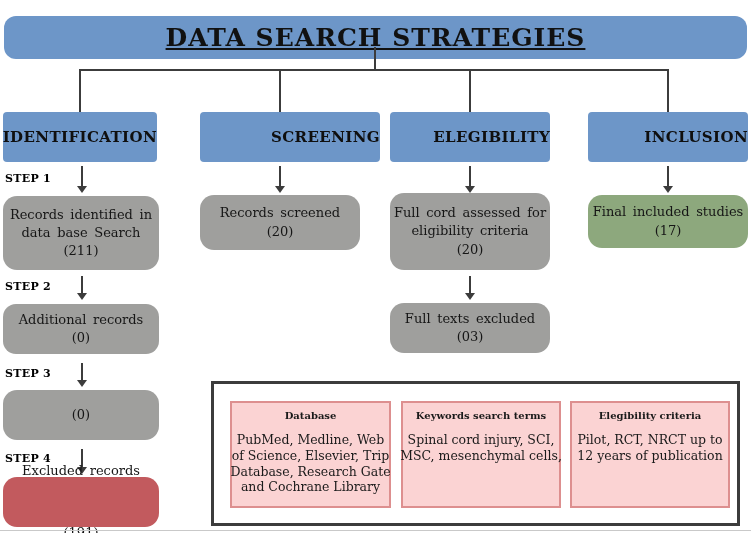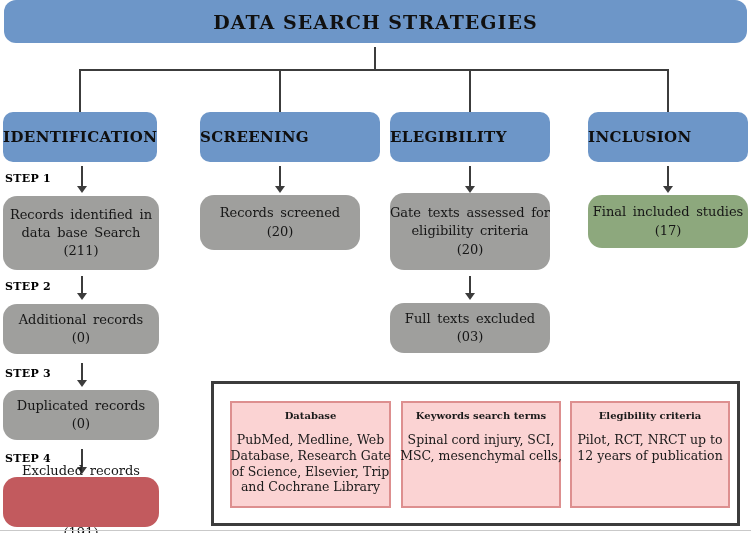--- a/index.html
+++ b/index.html
@@ -6,29 +6,29 @@
     --blue:#6d96c8; --gray:#9f9f9d; --green:#8da87d; --red:#c25a5e;
     --pink-fill:#fbd3d3; --pink-border:#dd8f8f; --line:#3c3c3c; --text:#1b1b1b;
   }
   html,body{margin:0;padding:0;background:#ffffff;}
   .stage{
     position:relative; width:751px; height:533px; overflow:hidden;
     font-family:"DejaVu Serif","Liberation Serif",serif; color:var(--text);
     background:#ffffff;
   }
   .title-box{
-    position:absolute; left:4px; top:0; width:743px; height:43px;
+    position:absolute; left:4px; top:16px; width:743px; height:43px;
     background:var(--blue); border-radius:12px;
     display:flex; align-items:center; justify-content:center;
-    font-size:19px; font-weight:bold; letter-spacing:1px; color:#111;
+    font-size:25px; font-weight:bold; letter-spacing:1px; color:#111;text-decoration:underline;
   }
   .hdr{
     position:absolute; top:112px; height:50px;
-    background:var(--blue); border-radius:10px;
-    display:flex; align-items:center; justify-content:flex-start;
+    background:var(--blue); border-radius:4px;
+    display:flex; align-items:center; justify-content:flex-end;
     font-size:15px; font-weight:bold; letter-spacing:.4px; color:#0f0f0f;
   }
   .line{position:absolute; background:var(--line);}
   .line.v{width:2px;}
   .line.h{height:2px;}
   .box{
     position:absolute; border-radius:14px; background:var(--gray);
     display:flex; flex-direction:column; align-items:center; justify-content:center;
     text-align:center; font-size:13px; line-height:1.4; word-spacing:2.5px;
     color:#161616; padding:2px 20px; box-sizing:border-box;
@@ -97,32 +97,31 @@
     <div>Records identified in</div>
     <div>data base Search</div>
     <div>(211)</div>
   </div>
 
   <div class="step" style="top:280px;">STEP 2</div>
   <div class="arrow" style="left:76px; top:276px; height:24px;">
       <span class="shaft"></span>
       <span class="head"></span>
     </div>
-  <div class="box" style="left:3px; top:304px; width:156px; height:50px;">
+  <div class="box" style="left:3px; top:304px; width:156px; height:50px;border-radius:13px;">
     <div>Additional records</div>
     <div>(0)</div>
   </div>
 
   <div class="step" style="top:367px;">STEP 3</div>
   <div class="arrow" style="left:76px; top:363px; height:24px;">
       <span class="shaft"></span>
       <span class="head"></span>
     </div>
   <div class="box" style="left:3px; top:390px; width:156px; height:50px;">
-    <div>Duplicated records</div>
     <div>(0)</div>
   </div>
 
   <div class="step" style="top:452px;">STEP 4</div>
   <div class="arrow" style="left:76px; top:449px; height:25px;">
       <span class="shaft"></span>
       <span class="head"></span>
     </div>
   <div class="box red" style="left:3px; top:477px; width:156px; height:50px;gap:44px;">
     <div>Excluded records</div>
@@ -136,21 +135,21 @@
   <div class="box" style="left:200px; top:195px; width:160px; height:55px;">
     <div>Records screened</div>
     <div>(20)</div>
   </div>
 
   <div class="arrow" style="left:464px; top:166px; height:27px;">
       <span class="shaft"></span>
       <span class="head"></span>
     </div>
   <div class="box" style="left:390px; top:193px; width:160px; height:77px;">
-    <div>Gate texts assessed for</div>
+    <div>Full cord assessed for</div>
     <div>eligibility criteria</div>
     <div>(20)</div>
   </div>
   <div class="arrow" style="left:464px; top:276px; height:24px;">
       <span class="shaft"></span>
       <span class="head"></span>
     </div>
   <div class="box" style="left:390px; top:303px; width:160px; height:50px;">
     <div>Full texts excluded</div>
     <div>(03)</div>
@@ -163,22 +162,22 @@
   <div class="box green" style="left:588px; top:195px; width:160px; height:53px;">
     <div>Final included studies</div>
     <div>(17)</div>
   </div>
 
   <div class="legend"></div>
 
   <div class="pinkbox" style="left:230px; width:161px;">
     <div class="phead">Database</div>
     <div class="pline">PubMed, Medline, Web</div>
+    <div class="pline">of Science, Elsevier, Trip</div>
     <div class="pline">Database, Research Gate</div>
-    <div class="pline">of Science, Elsevier, Trip</div>
     <div class="pline">and Cochrane Library</div>
   </div>
 
   <div class="pinkbox" style="left:401px; width:160px;">
     <div class="phead">Keywords search terms</div>
     <div class="pline">Spinal cord injury, SCI,</div>
     <div class="pline">MSC, mesenchymal cells,</div>
   </div>
 
   <div class="pinkbox" style="left:570px; width:160px;">

